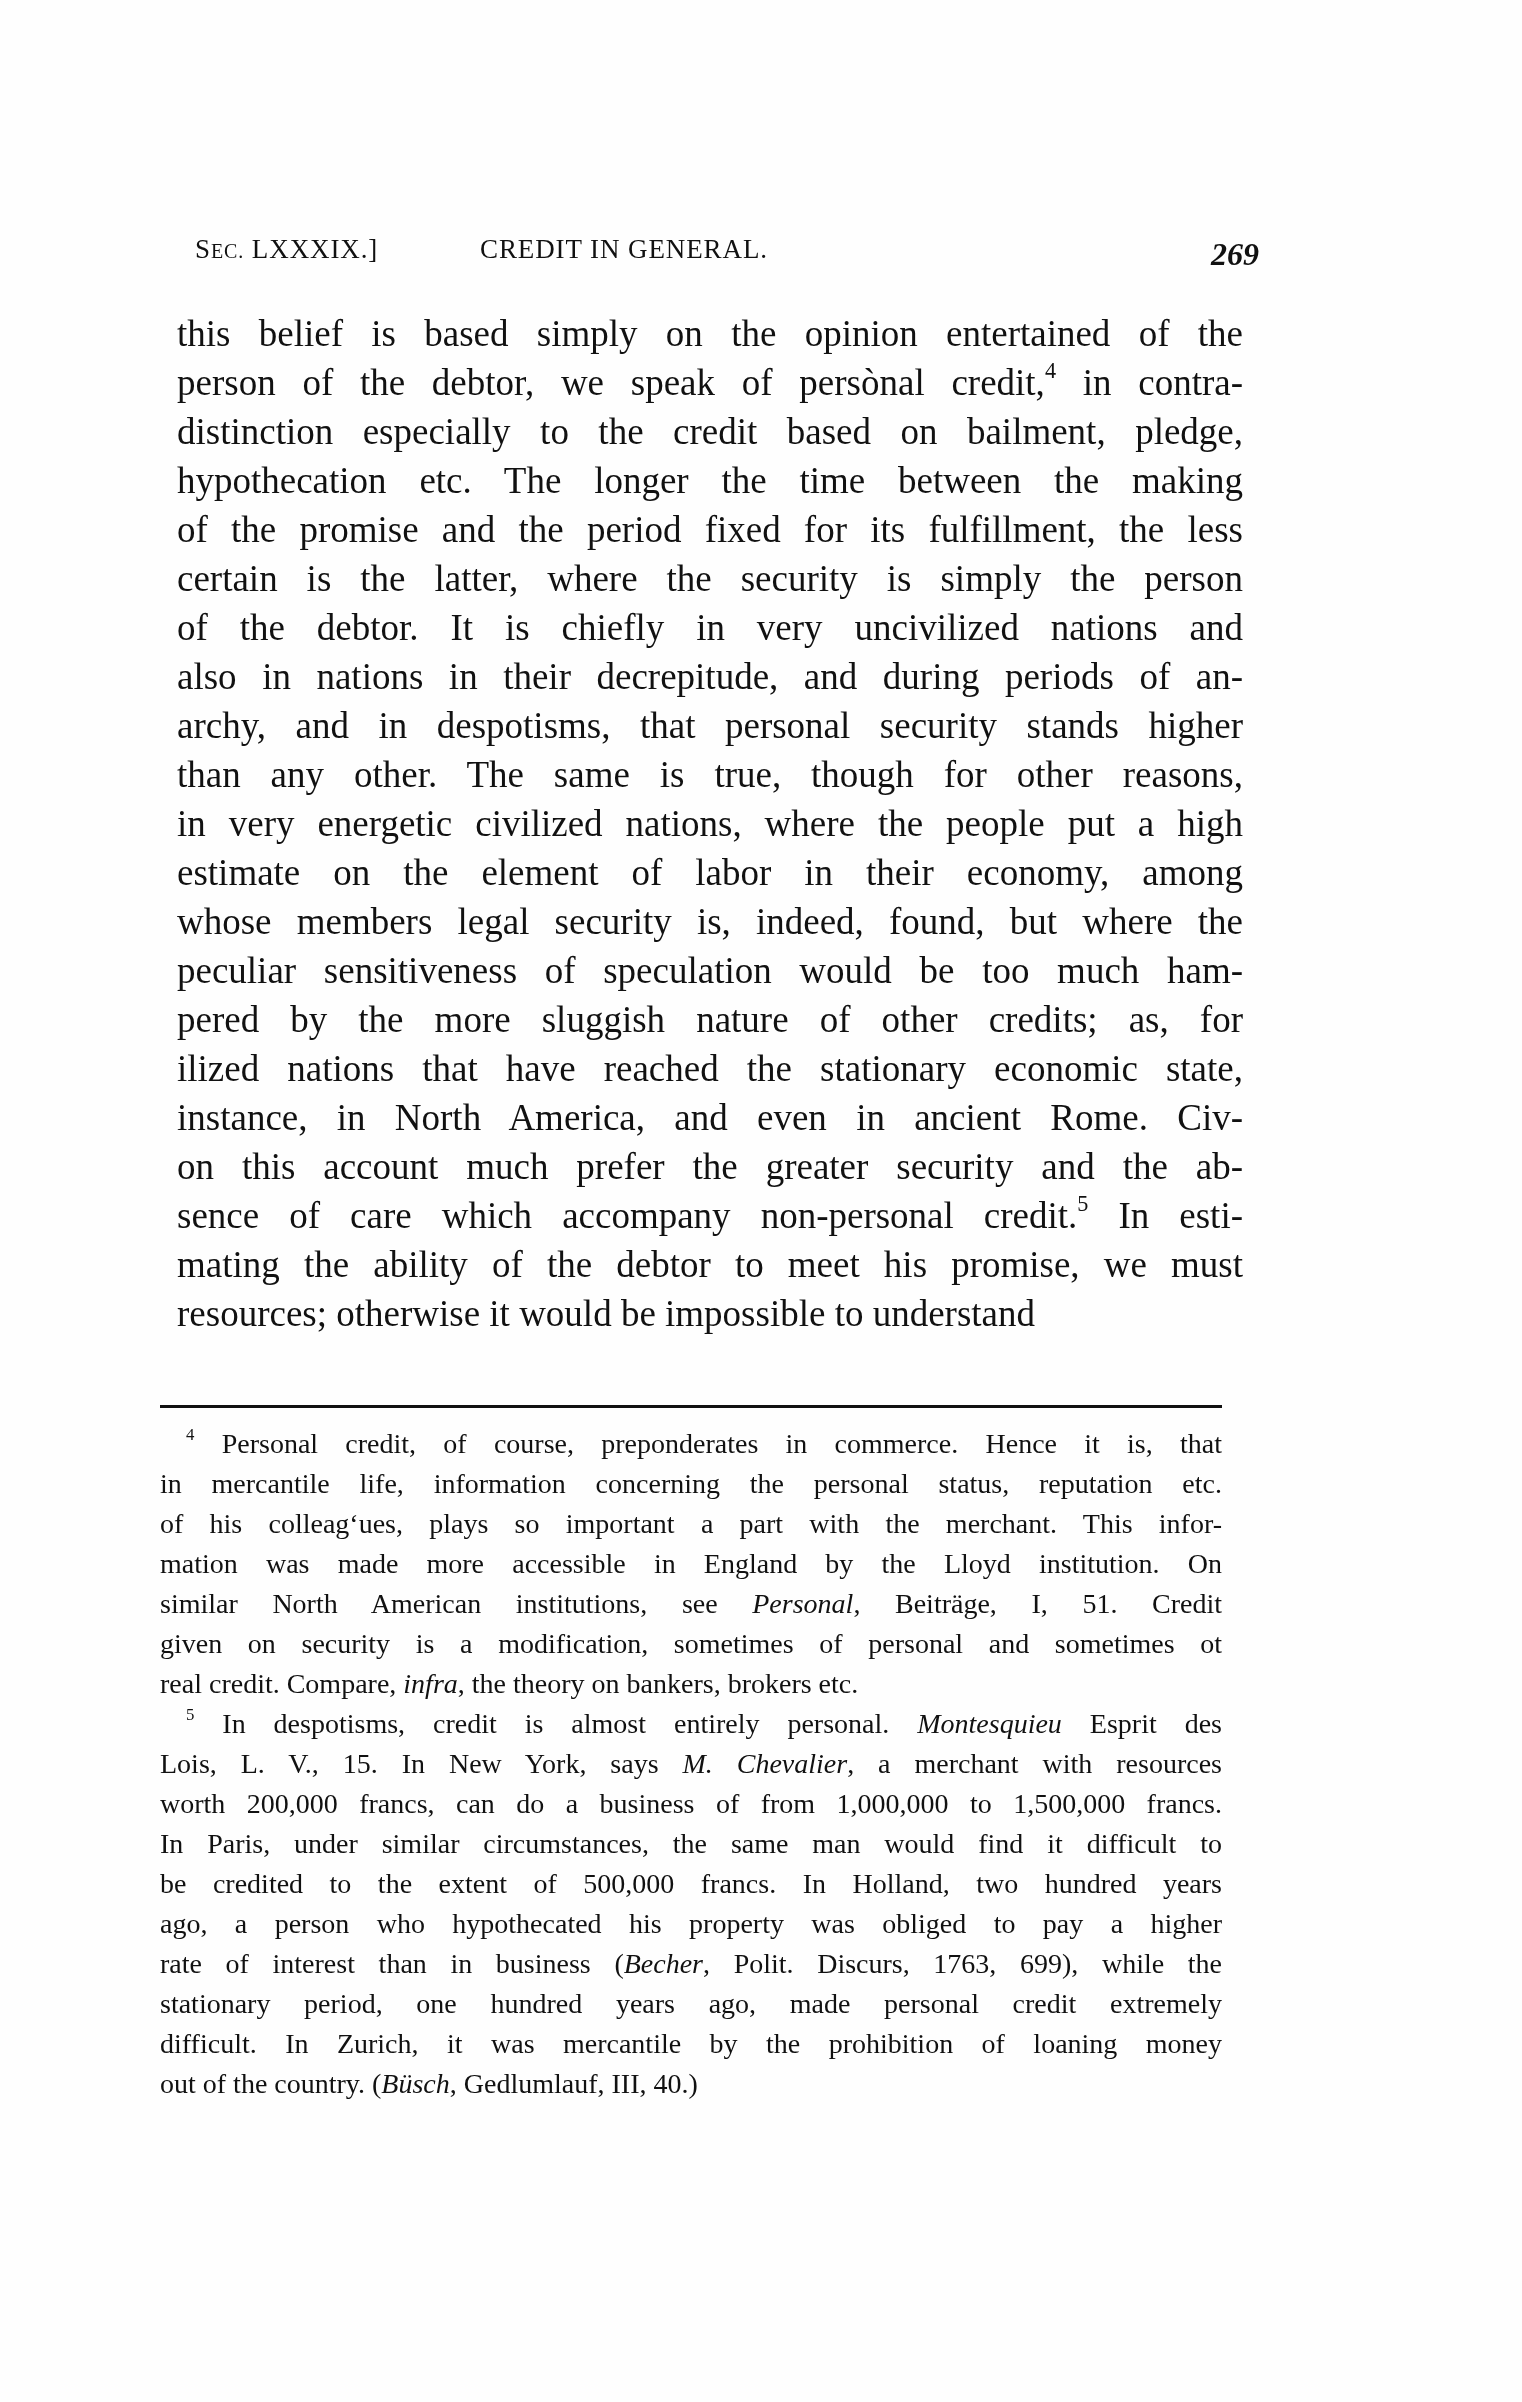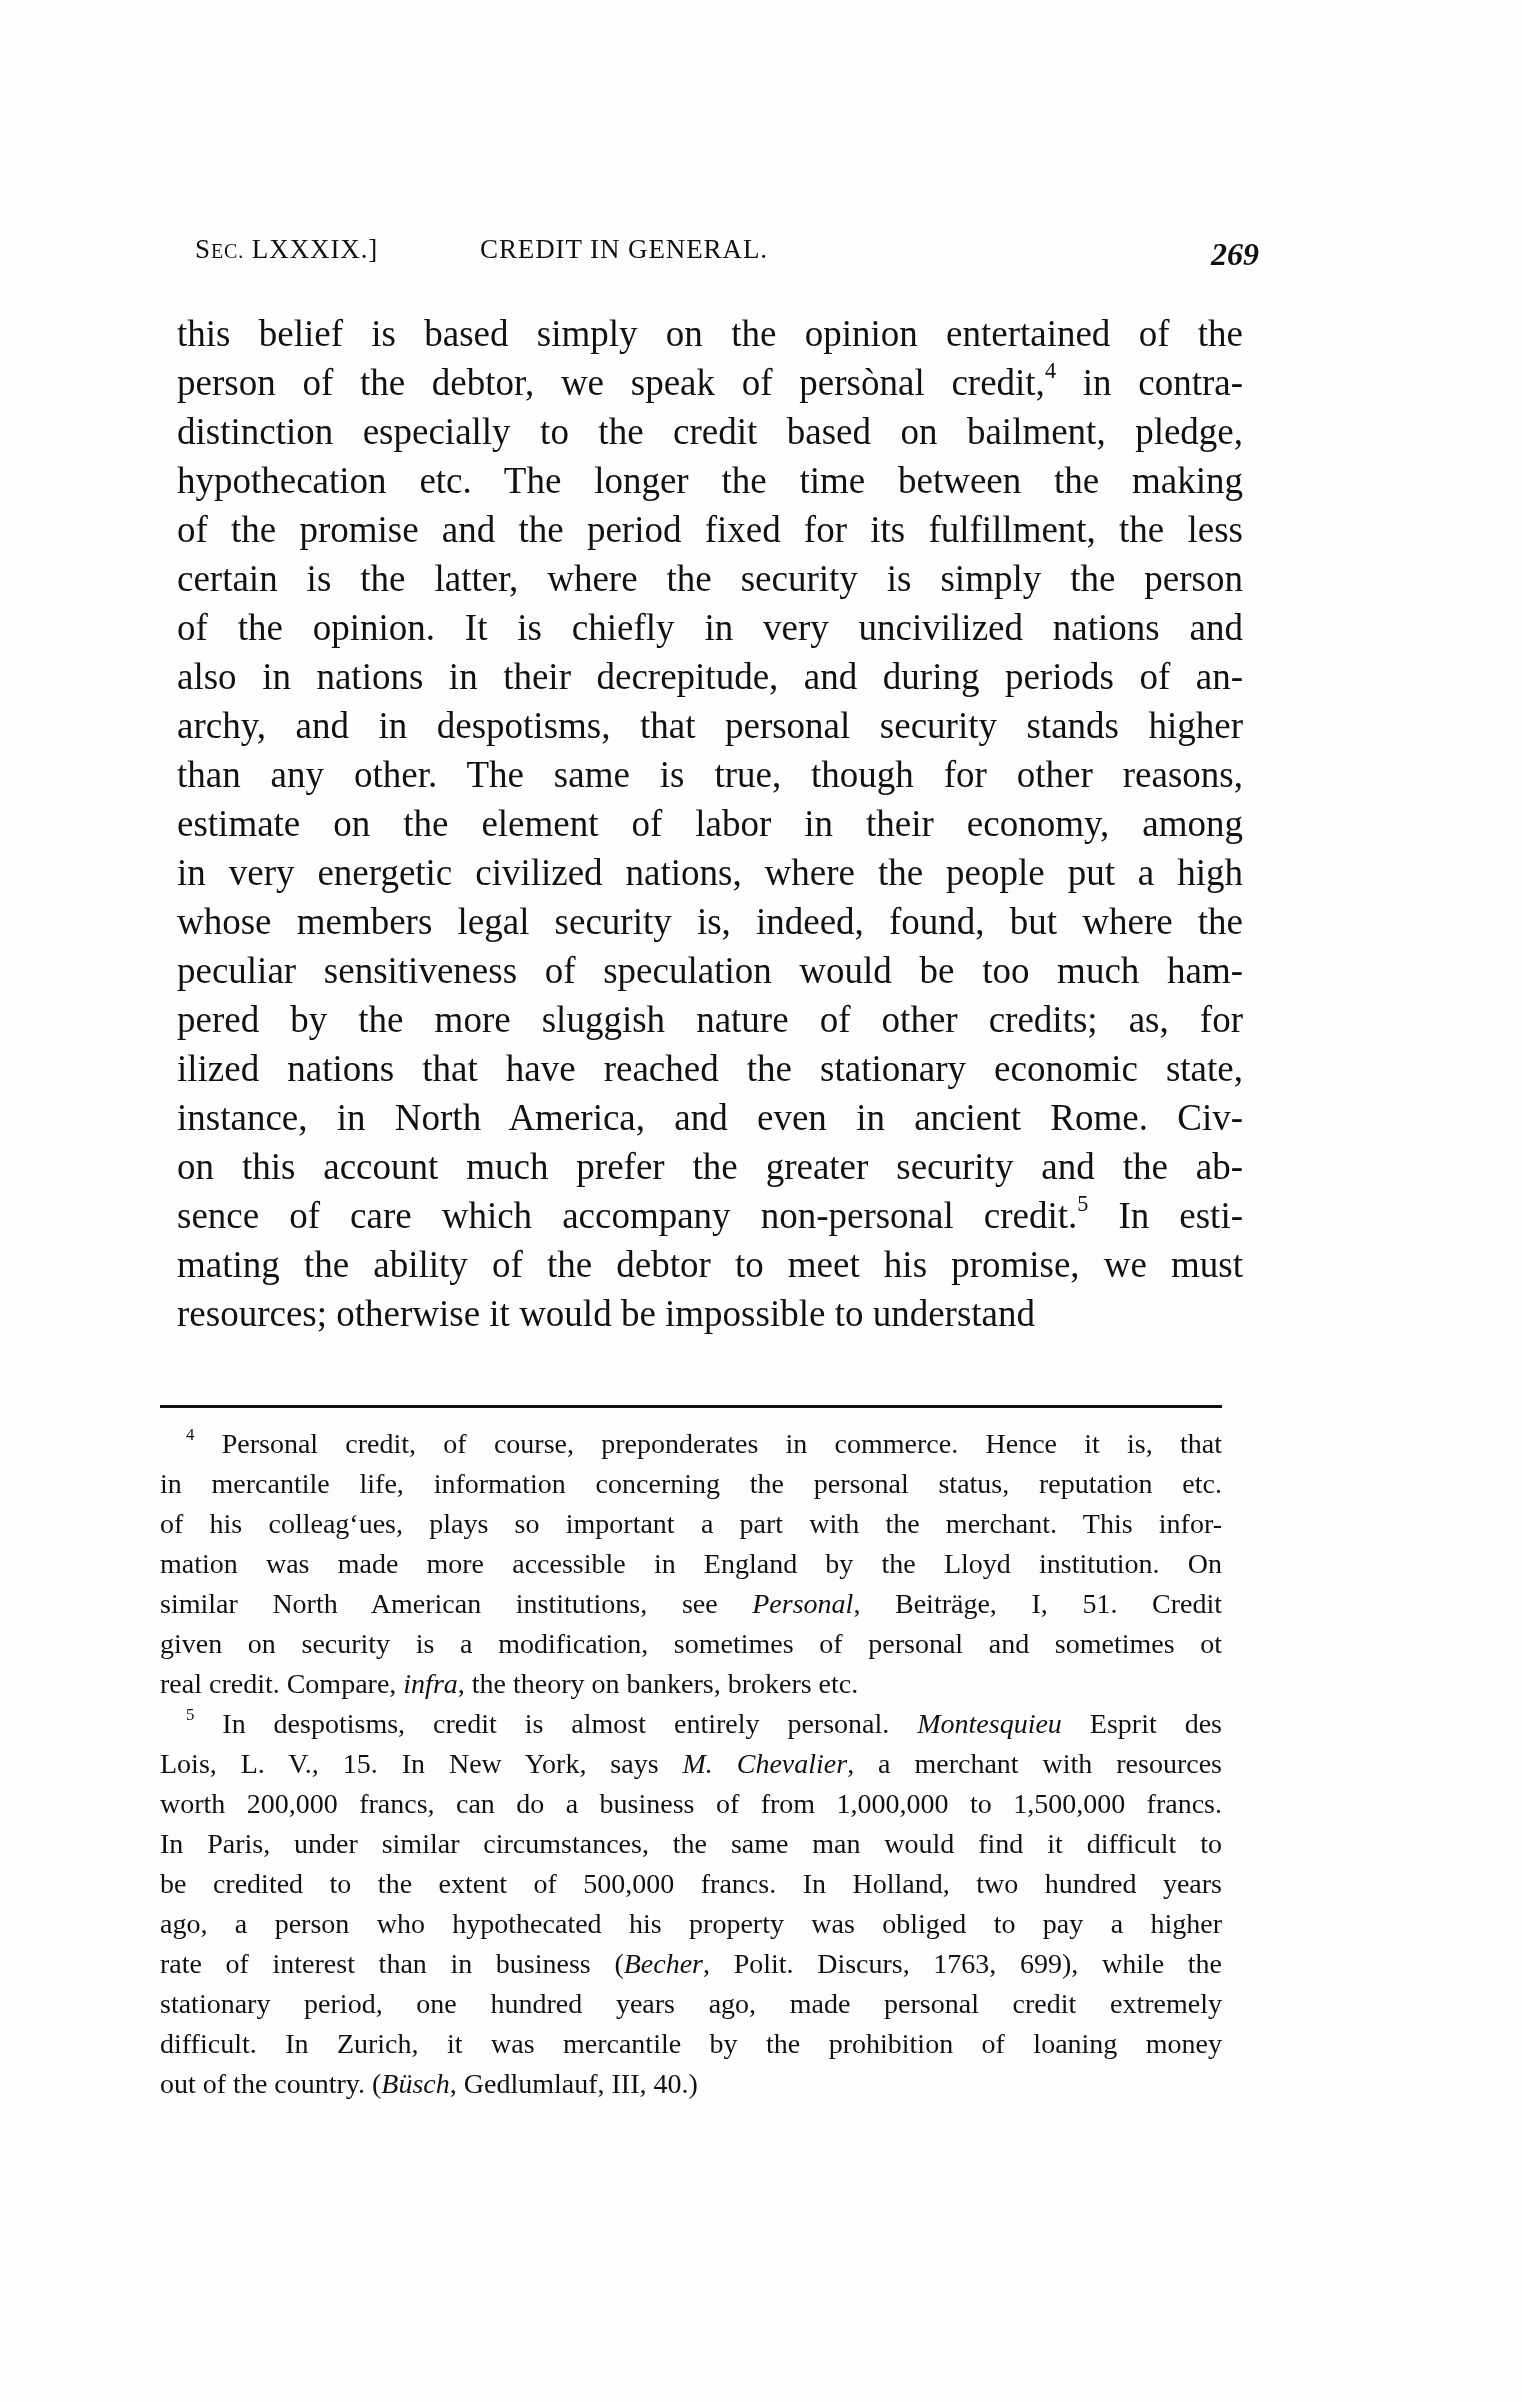--- a/index.html
+++ b/index.html
@@ -36,26 +36,26 @@
     <span class="rh-page">269</span>
   </div>
 
   <div class="body-text" id="body-text">
       <div class="line"><span>this belief is based simply on the opinion entertained of the</span></div>
       <div class="line"><span>person of the debtor, we speak of persònal credit,</span><sup>4</sup><span> in contra-</span></div>
       <div class="line"><span>distinction especially to the credit based on bailment, pledge,</span></div>
       <div class="line"><span>hypothecation etc.  The longer the time between the making</span></div>
       <div class="line"><span>of the promise and the period fixed for its fulfillment, the less</span></div>
       <div class="line"><span>certain is the latter, where the security is simply the person</span></div>
-      <div class="line"><span>of the opinion.  It is chiefly in very uncivilized nations and</span></div>
+      <div class="line"><span>of the debtor.  It is chiefly in very uncivilized nations and</span></div>
       <div class="line"><span>also in nations in their decrepitude, and during periods of an-</span></div>
       <div class="line"><span>archy, and in despotisms, that personal security stands higher</span></div>
       <div class="line"><span>than any other.  The same is true, though for other reasons,</span></div>
+      <div class="line"><span>in very energetic civilized nations, where the people put a high</span></div>
       <div class="line"><span>estimate on the element of labor in their economy, among</span></div>
-      <div class="line"><span>in very energetic civilized nations, where the people put a high</span></div>
       <div class="line"><span>whose members legal security is, indeed, found, but where the</span></div>
       <div class="line"><span>peculiar sensitiveness of speculation would be too much ham-</span></div>
       <div class="line"><span>pered by the more sluggish nature of other credits; as, for</span></div>
       <div class="line"><span>ilized nations that have reached the stationary economic state,</span></div>
       <div class="line"><span>instance, in North America, and even in ancient Rome.  Civ-</span></div>
       <div class="line"><span>on this account much prefer the greater security and the ab-</span></div>
       <div class="line"><span>sence of care which accompany non-personal credit.</span><sup>5</sup><span>  In esti-</span></div>
       <div class="line"><span>mating the ability of the debtor to meet his promise, we must</span></div>
       <div class="line last"><span>resources; otherwise it would be impossible to understand</span></div>
     </div>

